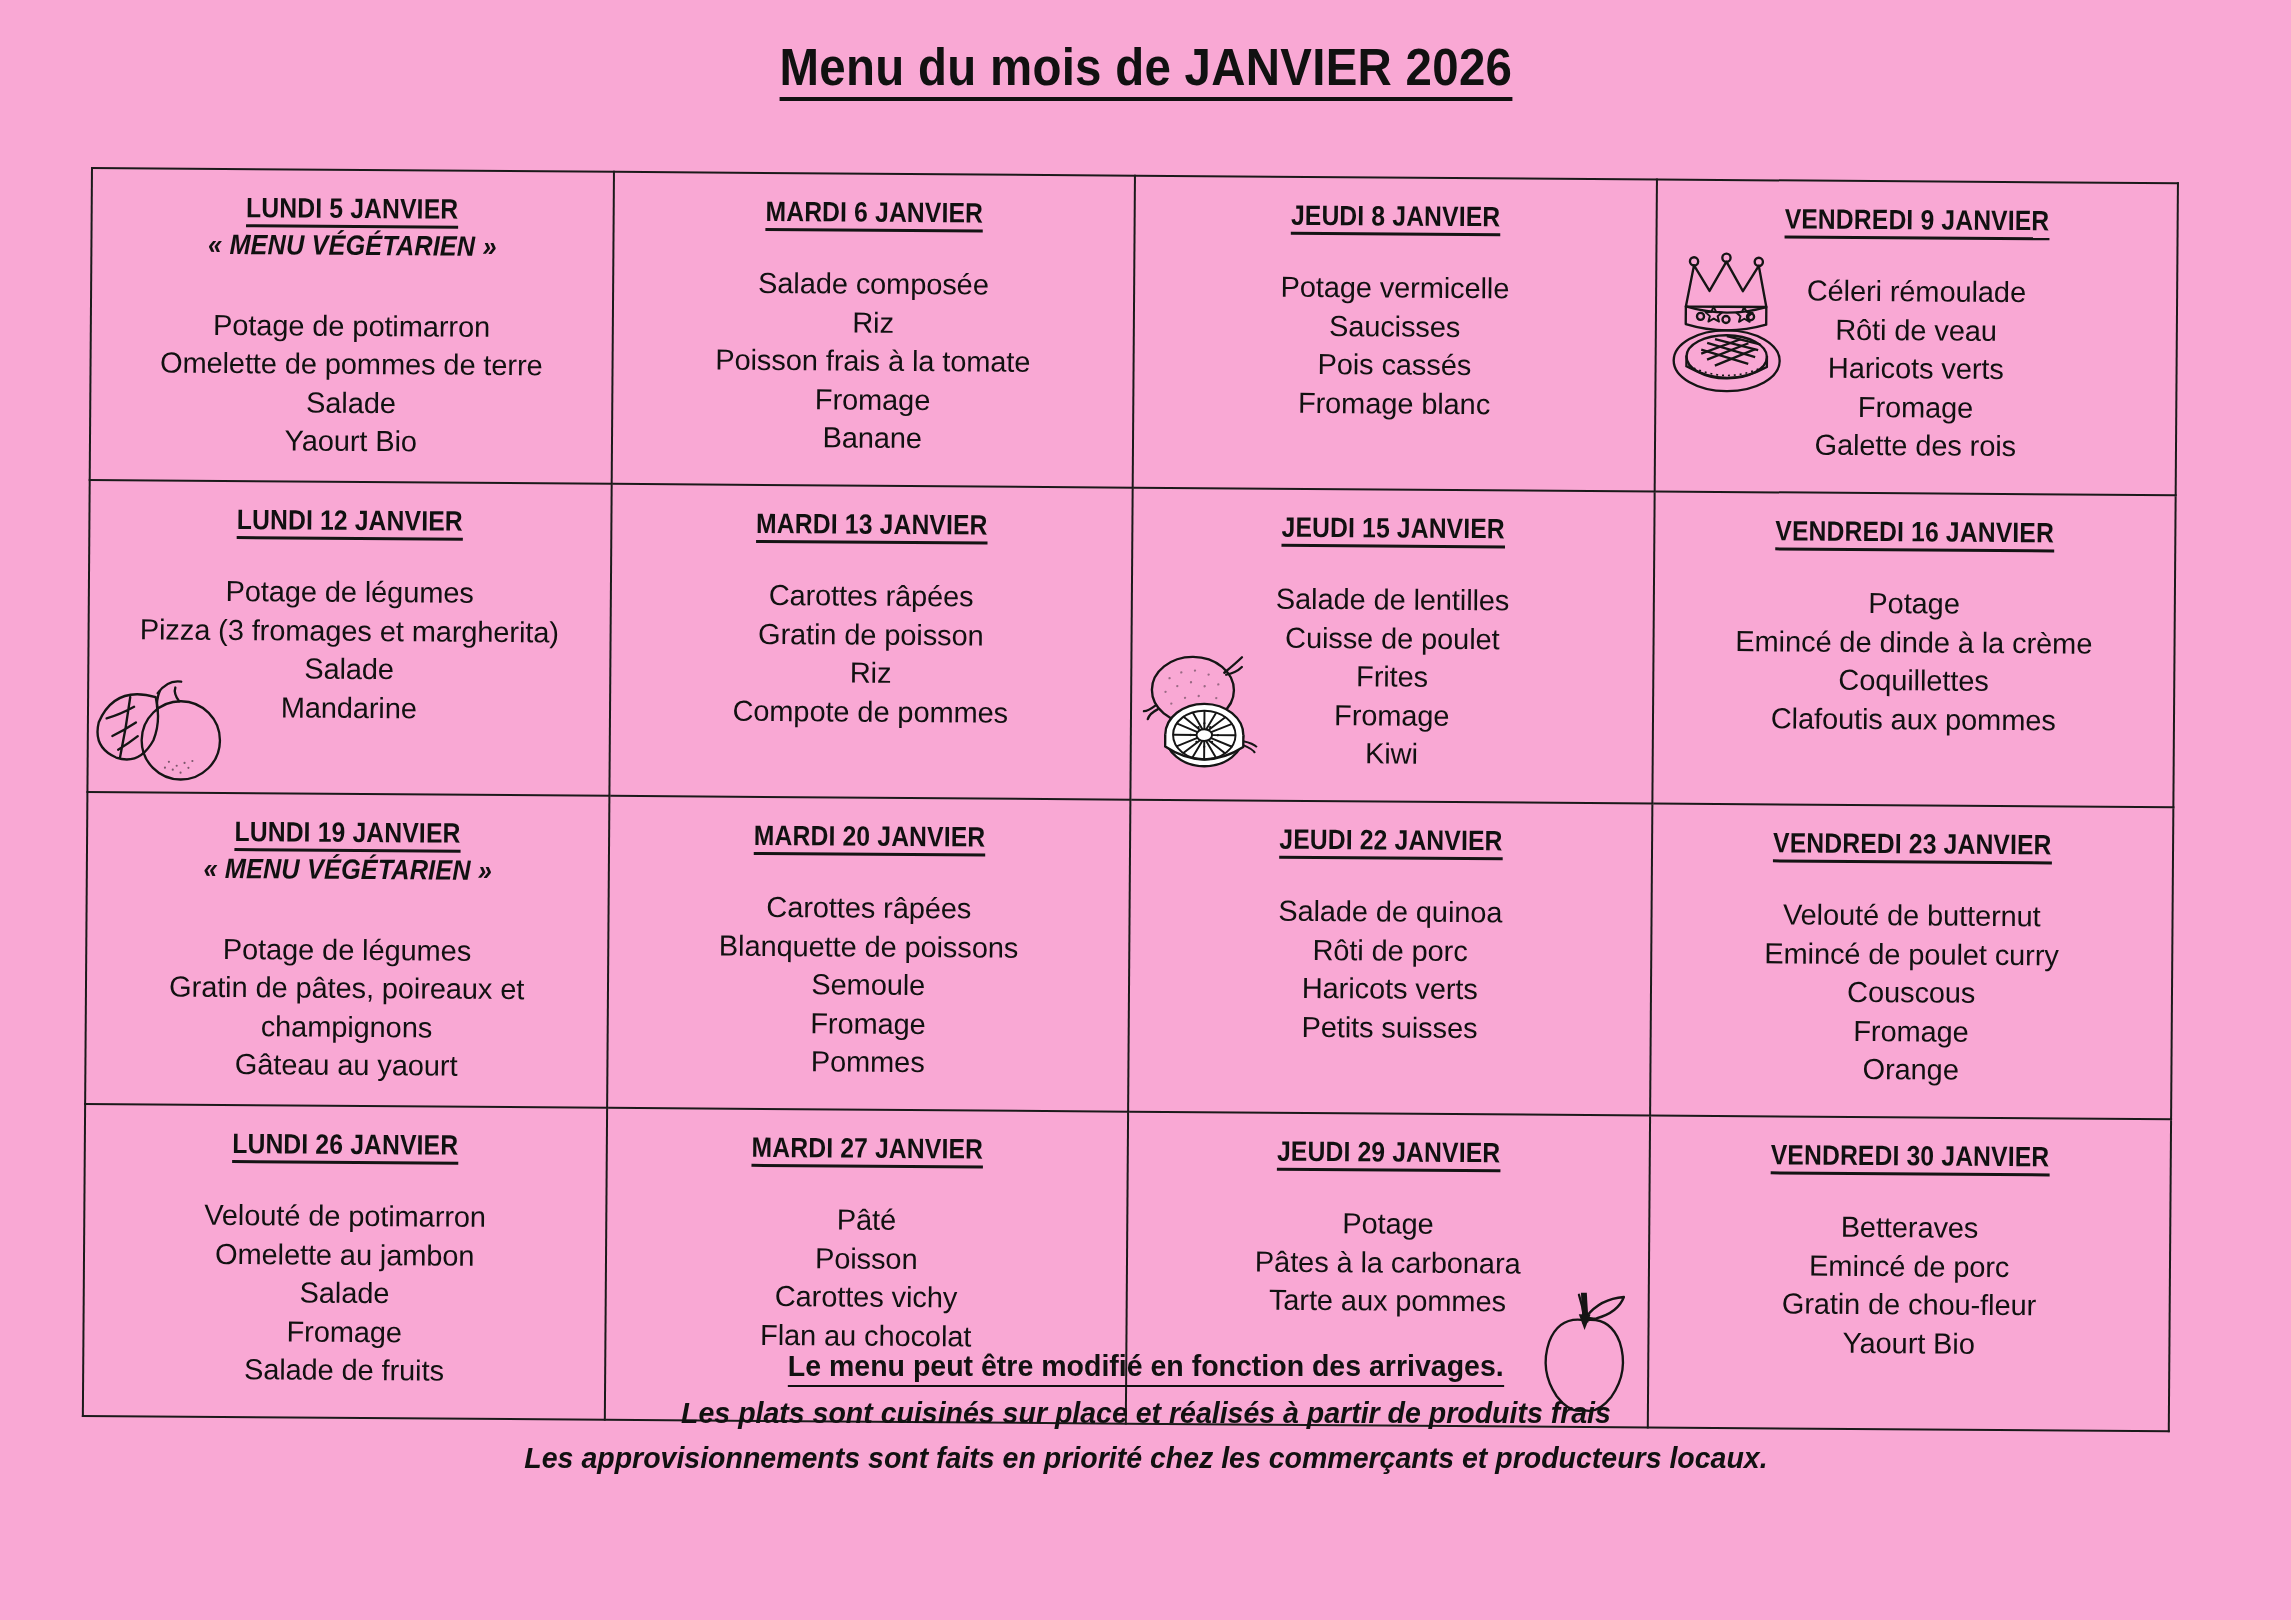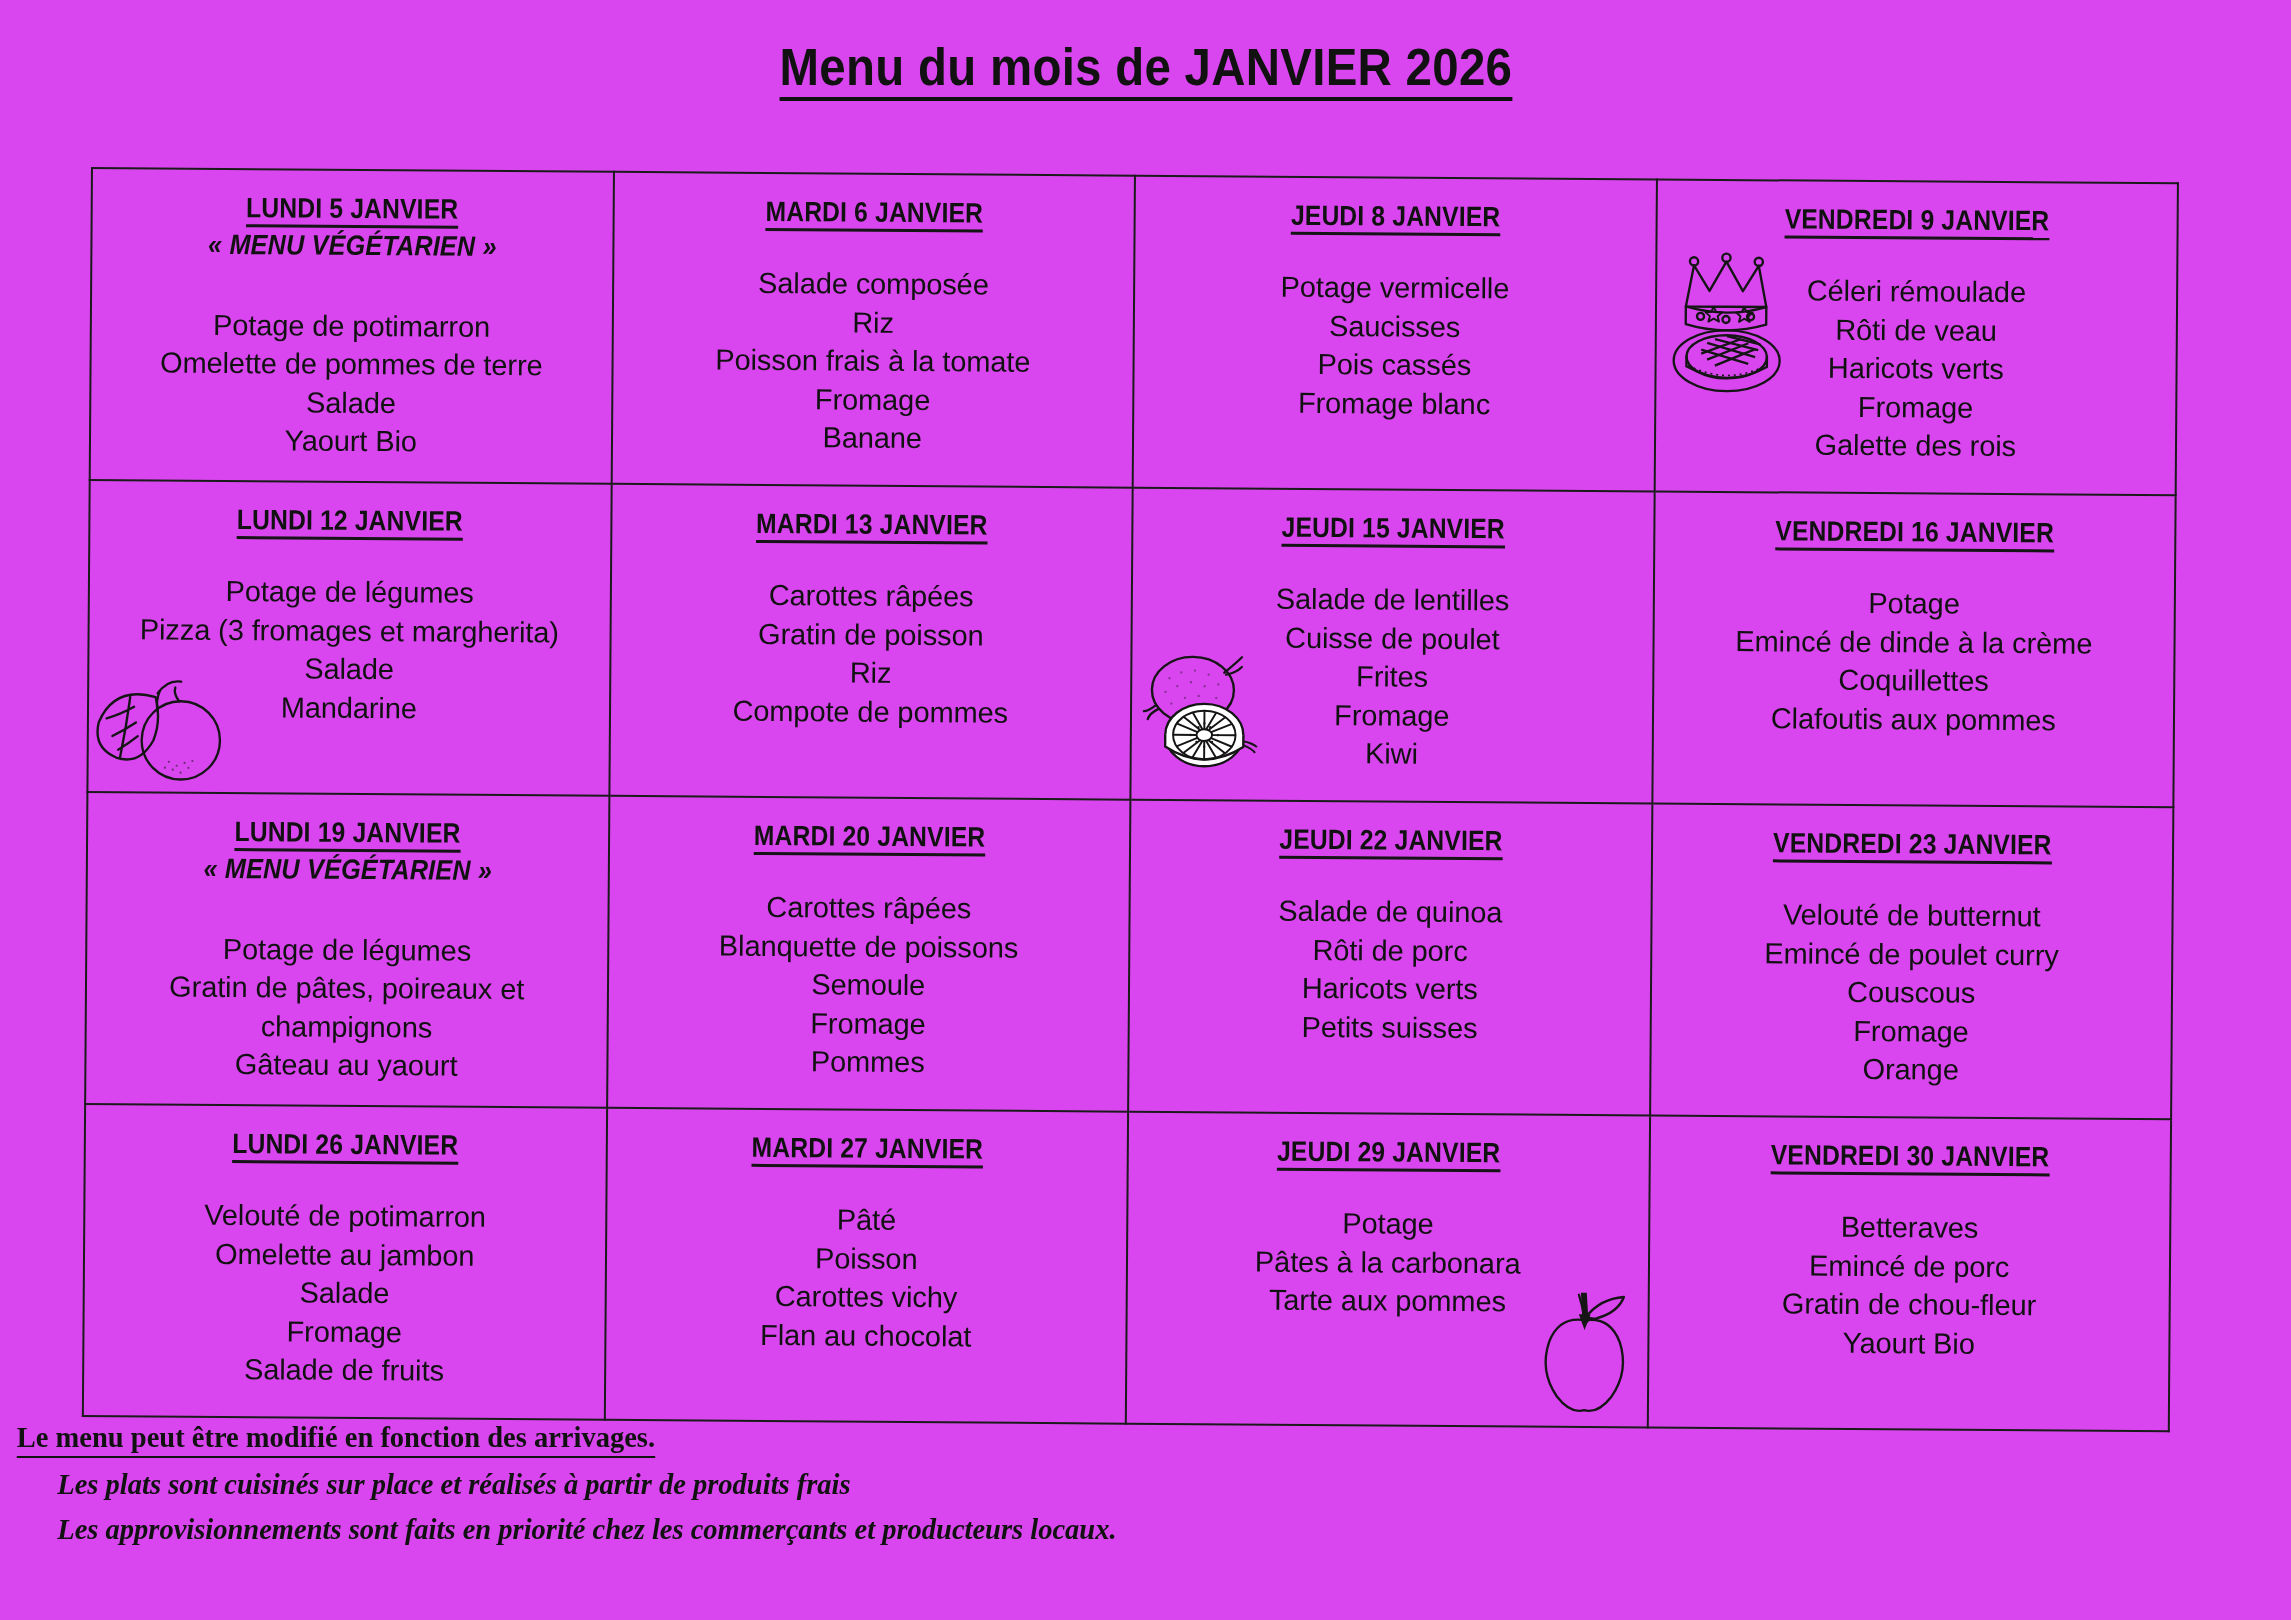--- a/index.html
+++ b/index.html
@@ -13,21 +13,21 @@
     position: relative;
     font-family: "Liberation Sans", sans-serif;
     color: #111111;
     overflow: hidden;
   }
 
   
   #page {
     position: absolute;
     inset: 0;
-    background: #d946ef;
+    background: #f9a8d4;
   }
 
   
   #title-wrap {
     position: absolute;
     top: 41px;
     left: 0;
     width: 100%;
     text-align: center;
   }
@@ -117,24 +117,24 @@
 
   .illus-crown   { left: 15.7px;  top: 61px; }
   .illus-mandarine { left: 2px;  bottom: 3.9px; }
   .illus-kiwi    { left: 7.8px;  bottom: 25.5px; }
   .illus-apple   { right: 9.8px; bottom: 7.8px; }
 
   
   #footer {
     position: absolute;
     left: 0;
-    top: 1419px;
+    top: 1348px;
     width: 100%;
-    text-align: left;
-    font-family: Liberation Serif, serif;
+    text-align: center;
+    font-family: Liberation Sans, sans-serif;
   }
   #footer .f1 {
     font-size: 30px;
     font-weight: bold;
     display: inline-block;
     border-bottom: 2.9px solid #111;
     padding-bottom: 1px;
     transform: scaleX(0.95);
     line-height: 1.2;
   }

